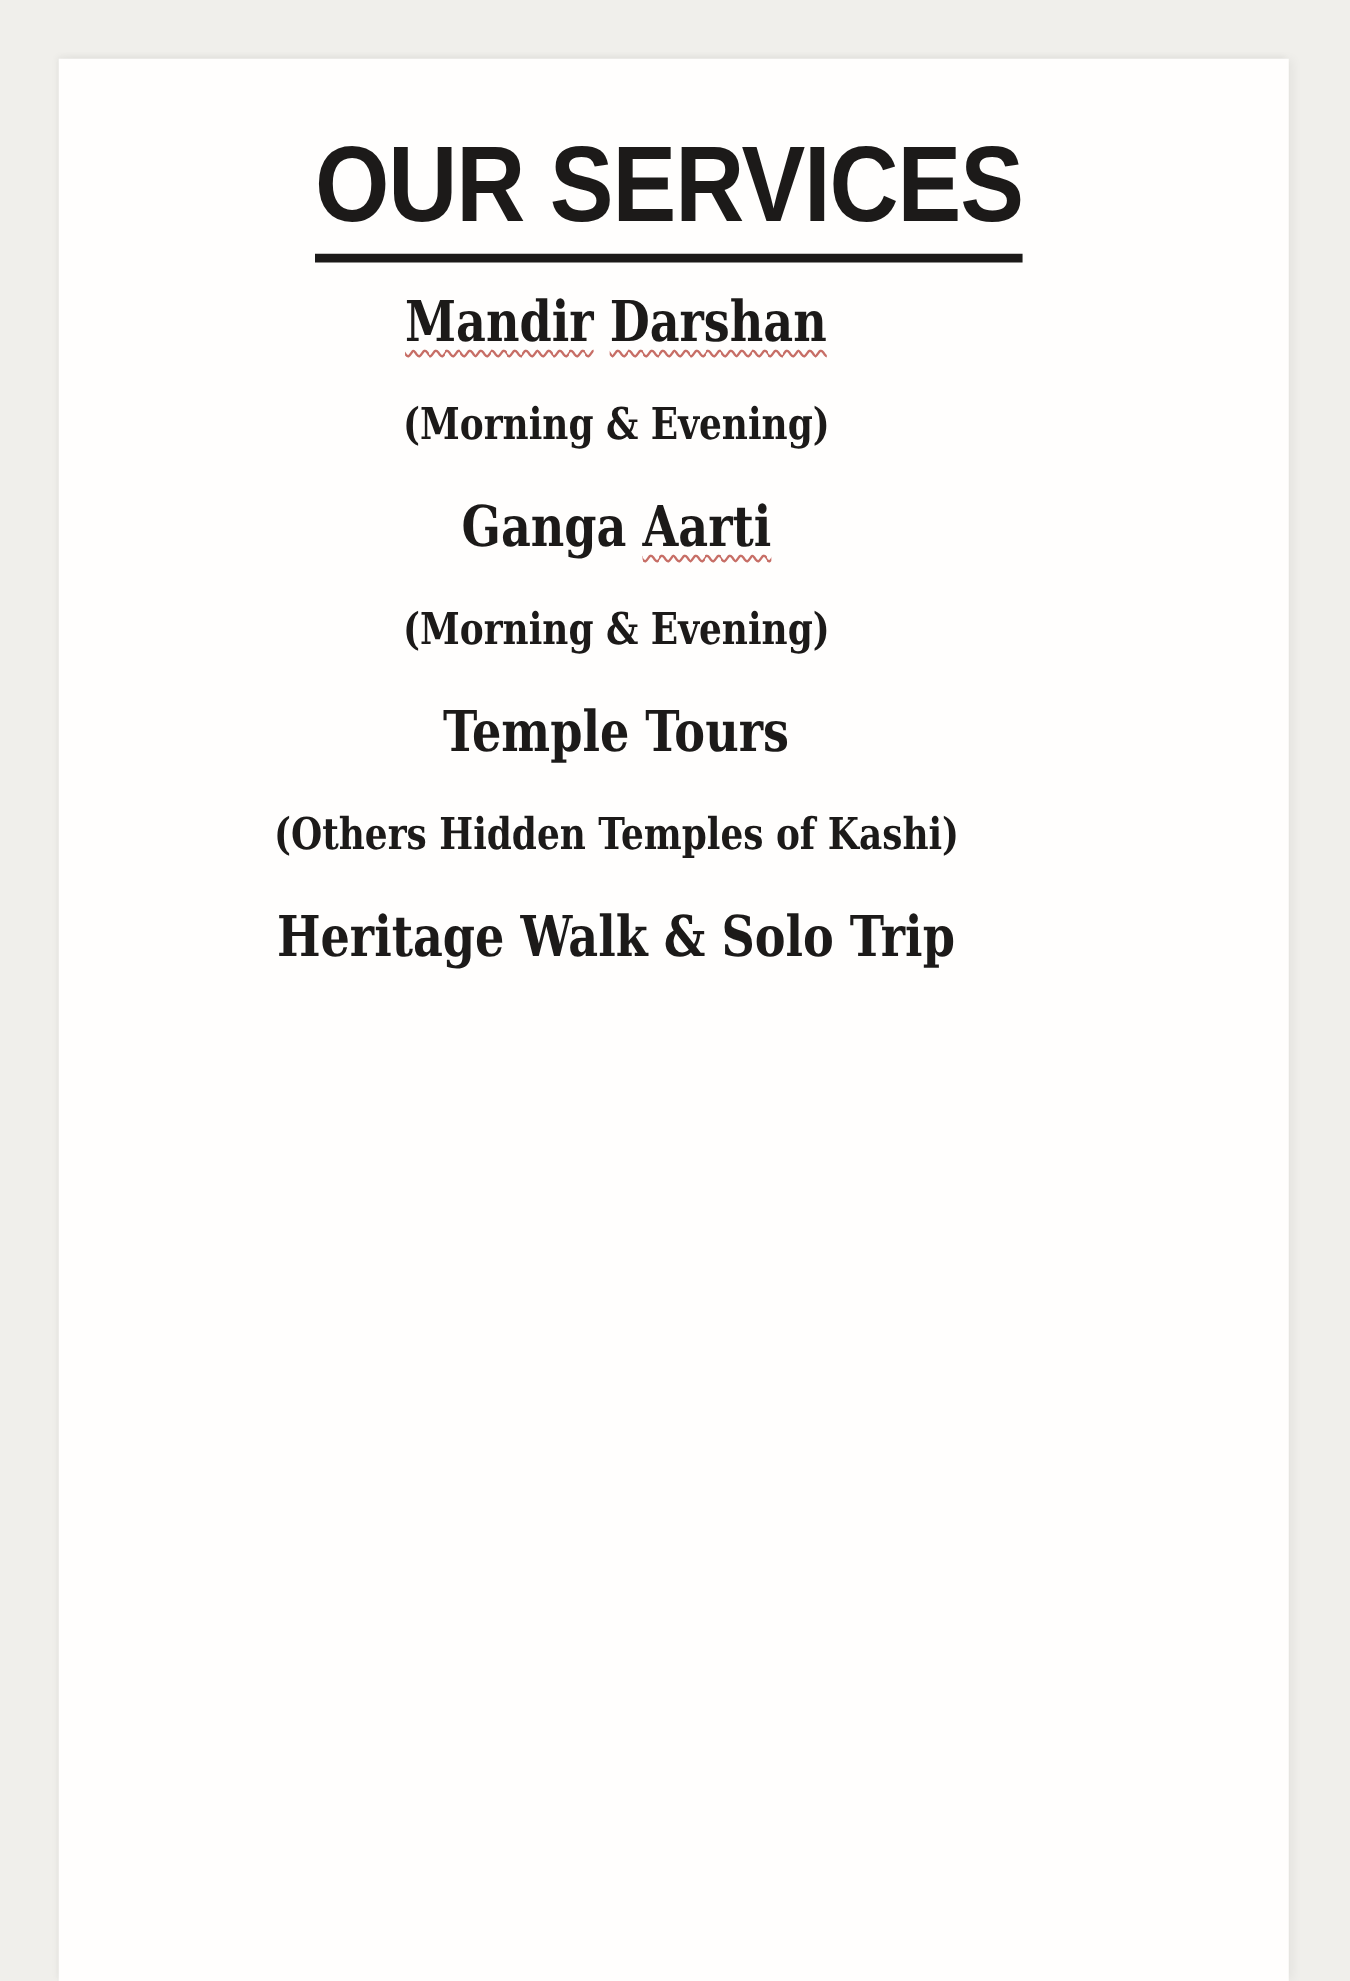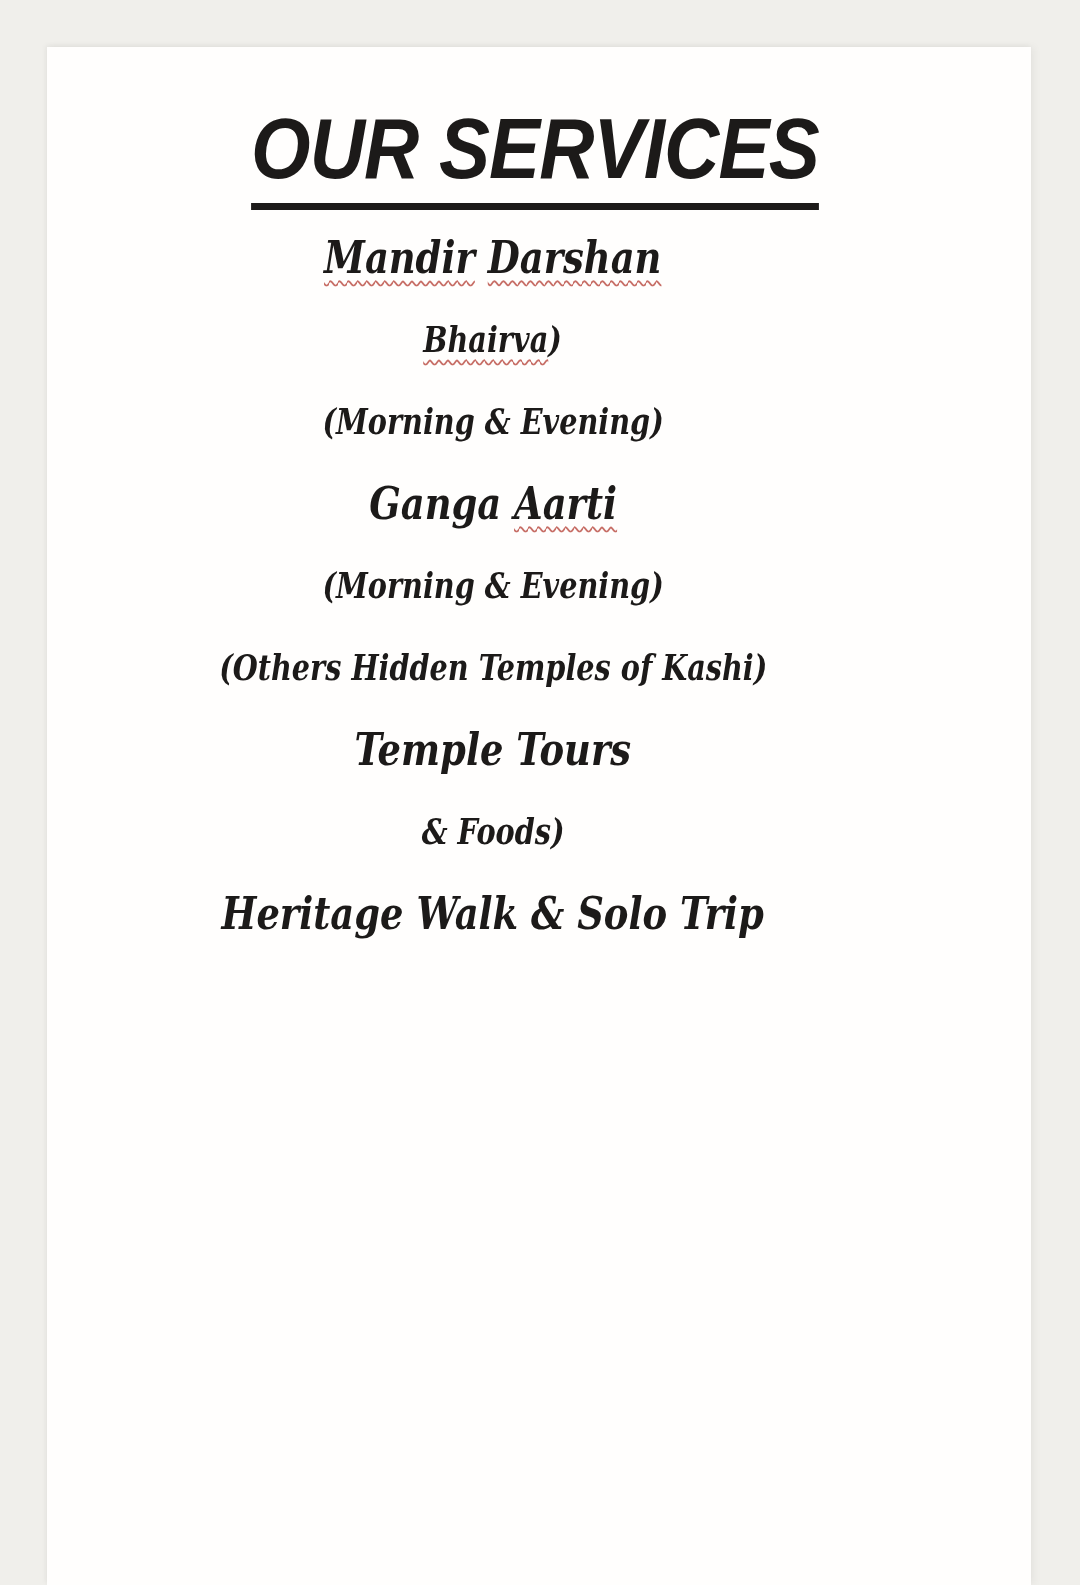--- a/index.html
+++ b/index.html
@@ -17,21 +17,20 @@
     background: var(--canvas-bg, #f0efeb);
   }
   .page {
     position: absolute;
     left: 47px;
     top: 47px;
     width: 984px;
     bottom: 0;
     background: var(--page-bg, #fffefd);
     box-shadow: -2px -2px 5px rgba(0,0,0,0.04), 3px 0 8px rgba(0,0,0,0.05);
-    font-style: italic;
   }
   .title-wrap {
     margin: 0;
     padding: 58px 8px 0 0;
     text-align: center;
   }
   .title {
     display: inline-block;
     margin: 0;
     font-family: "Liberation Sans", "DejaVu Sans", sans-serif;
@@ -82,38 +81,32 @@
 <div class="canvas">
   <div class="page">
     <header class="title-wrap">
       <h1 class="title">OUR SERVICES</h1>
     </header>
     <main id="lines" class="lines">
         <div class="line heading">
           <span class="line-inner"><span class="wavy">Mandir</span><span> </span><span class="wavy">Darshan</span></span>
         </div>
         <div class="line detail">
-          <span class="line-inner"><span class="wavy">Bhairva</span><span>)</span></span>
-        </div>
-        <div class="line detail">
           <span class="line-inner"><span>(Morning &amp; Evening)</span></span>
         </div>
         <div class="line heading">
           <span class="line-inner"><span>Ganga </span><span class="wavy">Aarti</span></span>
         </div>
         <div class="line detail">
           <span class="line-inner"><span>(Morning &amp; Evening)</span></span>
         </div>
-        <div class="line detail">
-          <span class="line-inner"><span>(Others Hidden Temples of Kashi)</span></span>
-        </div>
         <div class="line heading">
           <span class="line-inner"><span>Temple Tours</span></span>
         </div>
         <div class="line detail">
-          <span class="line-inner"><span>&amp; Foods)</span></span>
+          <span class="line-inner"><span>(Others Hidden Temples of Kashi)</span></span>
         </div>
         <div class="line heading">
           <span class="line-inner"><span>Heritage Walk &amp; Solo Trip</span></span>
         </div>
       </main>
   </div>
 </div>
 
 </body></html>

